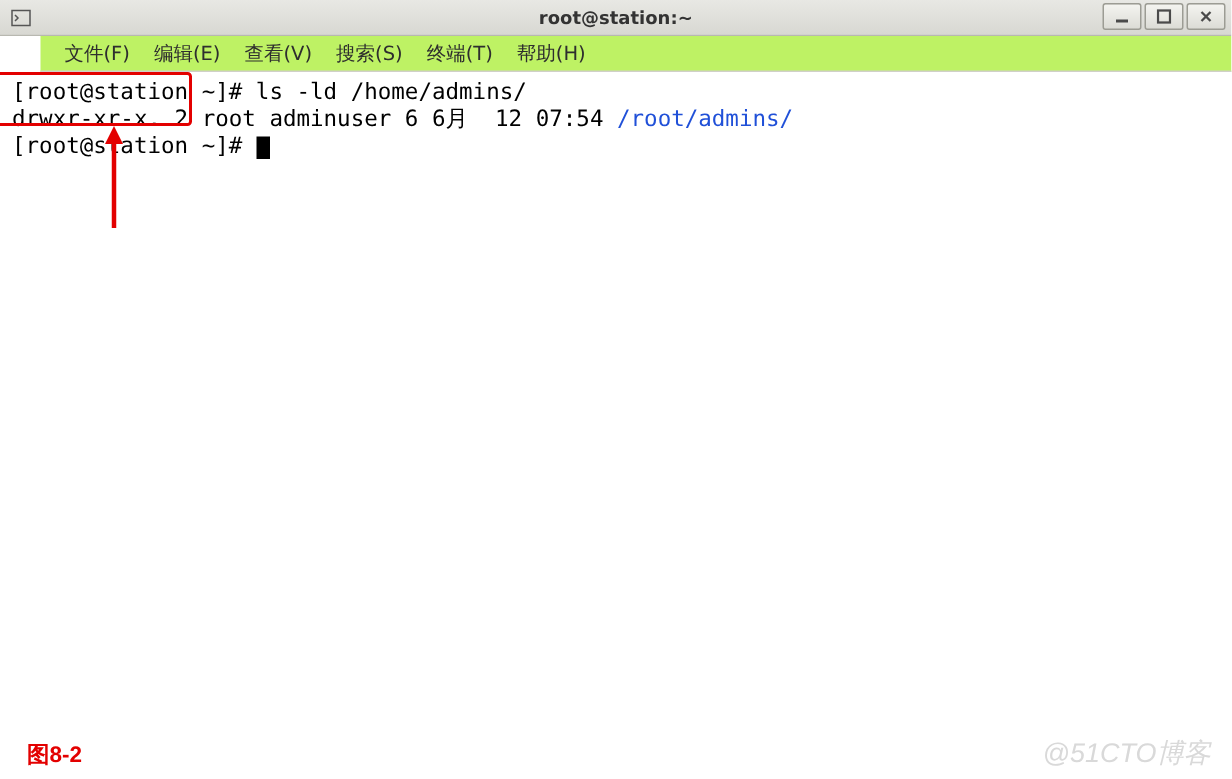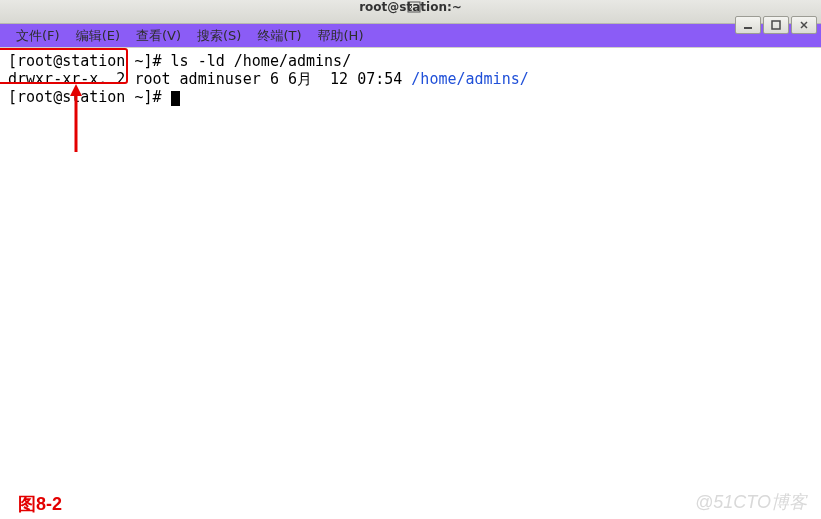--- a/index.html
+++ b/index.html
@@ -11,21 +11,20 @@
       overflow: hidden;
       position: relative;
     }
     .titlebar {
       height: 24px;
       background: linear-gradient(#e8e8e4, #d8d8d2);
       border-bottom: 1px solid #b8b8b0;
       display: flex;
       align-items: center;
       position: relative;
-      flex-direction: column;
     }
     .titlebar-icon {
       width: 16px;
       height: 16px;
       margin-left: 6px;
       display: flex;
       align-items: center;
       justify-content: center;
       color: #555;
       font-size: 12px;
@@ -54,28 +53,29 @@
       display: flex;
       align-items: center;
       justify-content: center;
       font-size: 10px;
       color: #4a4a4a;
       cursor: pointer;
     }
     .win-btn:last-child { margin-right: 4px; }
     .menubar {
       height: 24px;
-      background: #8b5cf6;
+      background: #bef264;
       border-bottom: 1px solid #d0d0c8;
       display: flex;
       align-items: center;
       padding-left: 8px;
       font-family: "DejaVu Sans", Arial, sans-serif;
       font-size: 13px;
       color: #2e2e2e;
+      margin-left: 27px;
     }
     .menu-item {
       padding: 2px 8px;
       cursor: pointer;
     }
     .terminal-body {
       background: #ffffff;
       padding: 4px 8px;
       font-size: 15px;
       line-height: 18px;
@@ -112,21 +112,21 @@
       font-size: 15px;
       font-weight: bold;
     }
     .anno1 { top: 122px; left: 10px; }
     .figure-label {
       position: absolute;
       bottom: 6px;
       left: 18px;
       color: #e30000;
       font-family: "Microsoft YaHei", Arial, sans-serif;
-      font-size: 18px;
+      font-size: 15px;
       font-weight: bold;
     }
     .watermark {
       position: absolute;
       bottom: 8px;
       right: 14px;
       color: #d9d9d9;
       font-family: Arial, sans-serif;
       font-size: 18px;
       font-style: italic;
@@ -167,21 +167,21 @@
   <span class="menu-item">文件(F)</span>
   <span class="menu-item">编辑(E)</span>
   <span class="menu-item">查看(V)</span>
   <span class="menu-item">搜索(S)</span>
   <span class="menu-item">终端(T)</span>
   <span class="menu-item">帮助(H)</span>
 </div>
 
 <div class="terminal-body">
   <div class="term-line"><span>[root@station ~]# </span><span>ls -ld /home/admins/</span></div>
-  <div class="term-line"><span>drwxr-xr-x.</span><span> 2 root adminuser 6 6月  12 07:54 </span><span class="dir-path">/home/admins/</span></div>
+  <div class="term-line"><span>drwxr-xr-x.</span><span> 2 root adminuser 6 6月  12 07:54 </span><span class="dir-path">/root/admins/</span></div>
   <div class="term-line"><span>[root@station ~]# </span><span class="cursor-block"></span></div>
 
   <div class="highlight-box box1"></div>
 
   <svg class="arrow" width="20" height="72">
     <line x1="10" y1="68" x2="10" y2="8" stroke="#e30000" stroke-width="3"></line>
     <polygon points="10,0 4,12 16,12" fill="#e30000"></polygon>
   </svg>
 
 

